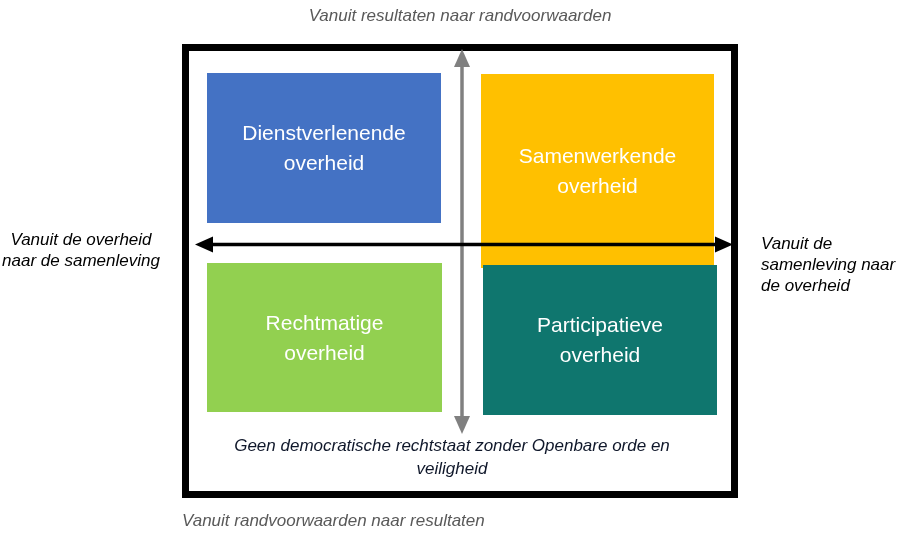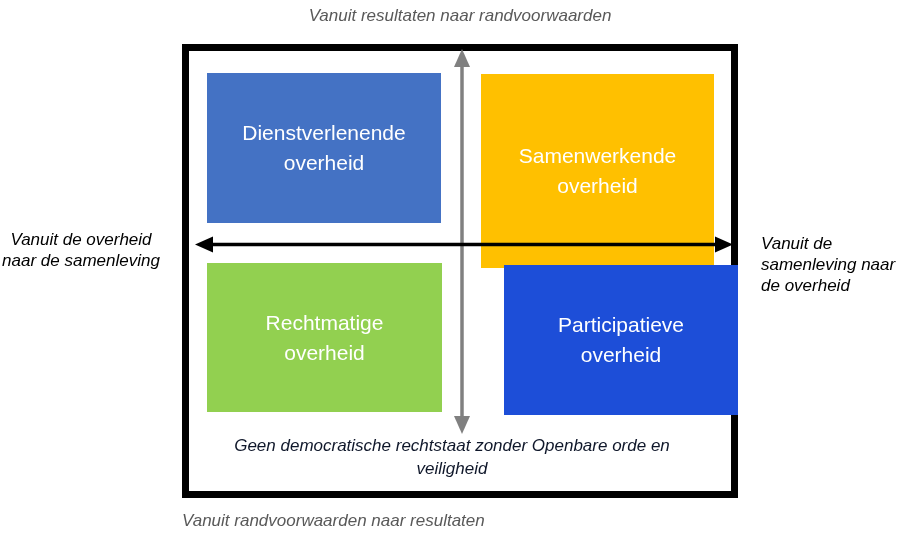--- a/index.html
+++ b/index.html
@@ -60,21 +60,21 @@
   <div class="quad q-tr" style="background: rgb(255, 192, 0);">
     <span>Samenwerkende
 overheid</span>
   </div>
 
   <div class="quad q-bl" style="background: rgb(146, 208, 80);">
     <span>Rechtmatige
 overheid</span>
   </div>
 
-  <div class="quad q-br" style="background: #1d4ed8; margin-left: 21px;">
+  <div class="quad q-br" style="background: #0f766e;">
     <span>Participatieve
 overheid</span>
   </div>
 
   <svg class="arrows" width="908" height="546" viewBox="0 0 908 546">
 
     <g>
       <line x1="462" y1="62" x2="462" y2="422" stroke-width="3.5" stroke="#808080"></line>
       <polygon points="462,49 454,67 470,67" fill="#808080"></polygon>
       <polygon points="462,434 454,416 470,416" fill="#808080"></polygon>

